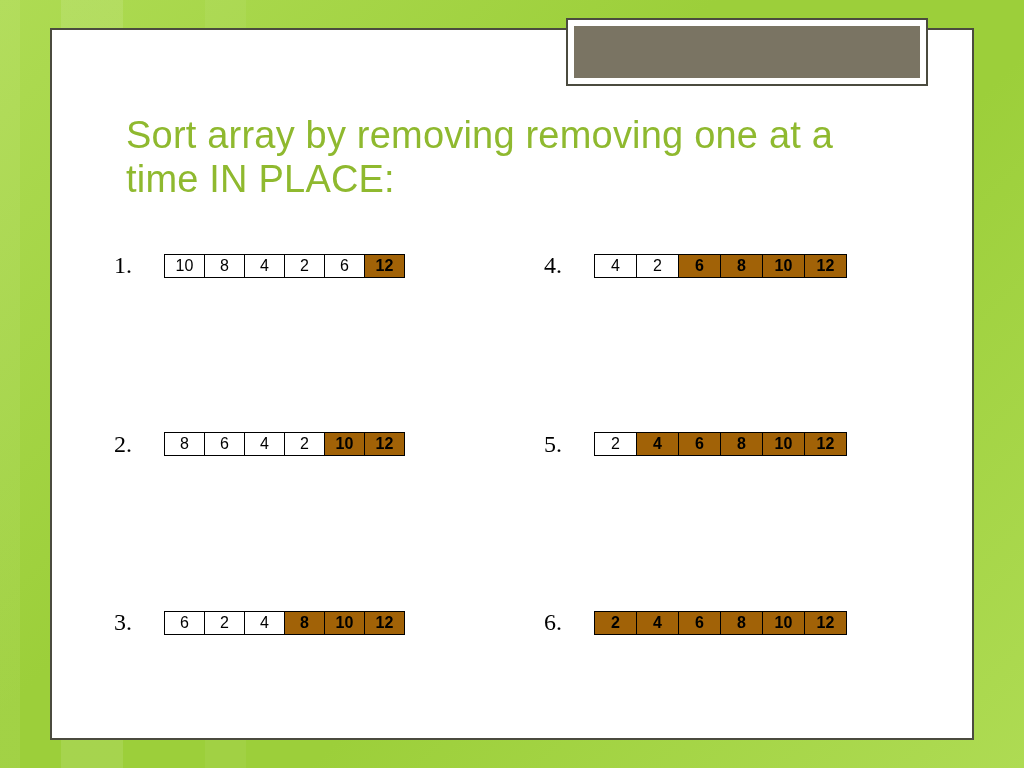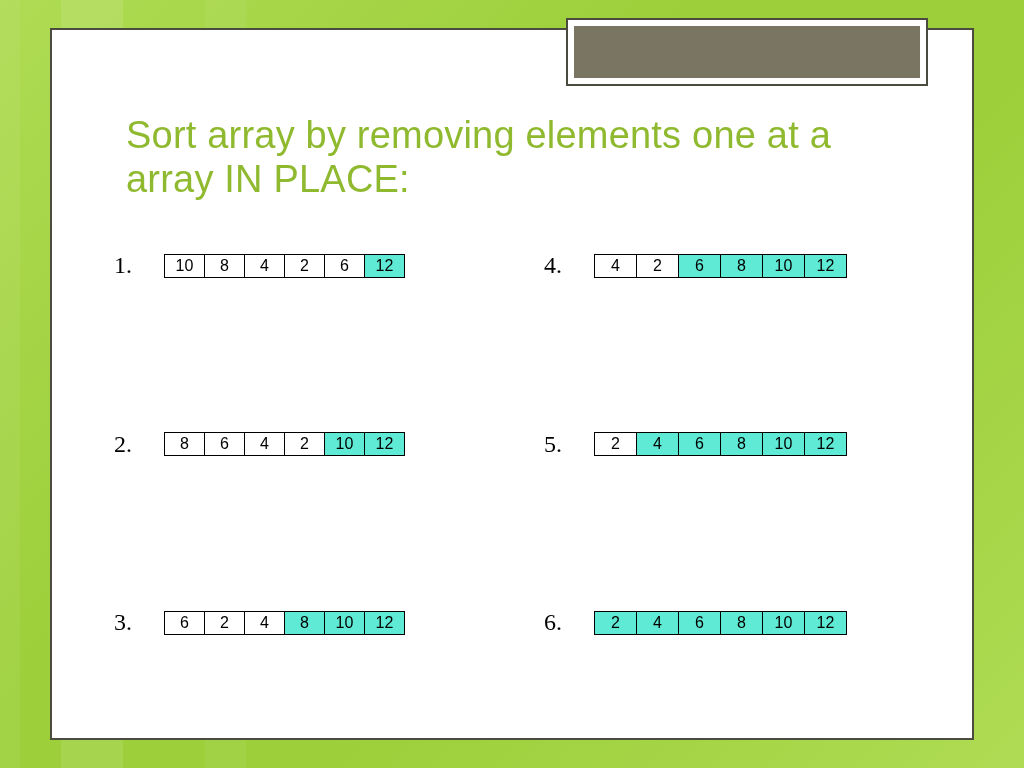--- a/index.html
+++ b/index.html
@@ -77,31 +77,31 @@
     width: 41px; height: 24px;
     border: 1px solid #000;
     margin-left: -1px;
     display: flex; align-items: center; justify-content: center;
     font-family: Arial, sans-serif;
     font-size: 16px;
     color: #000;
     background: #ffffff;
   }
   .cell:first-child { margin-left: 0; }
-  .cell.hl { background: #5eead4; }
+  .cell.hl { background: #a16207; font-weight: bold; }
   .arr.right .cell { width: 43px; }
 </style>
 </head>
 <body>
 
 <div class="stage">
   <div class="panel">
     <div class="tab"></div>
 
-    <div class="title">Sort array by removing elements one at a array IN PLACE:</div>
+    <div class="title">Sort array by removing removing one at a time IN PLACE:</div>
 
     <div class="grid">
 
       <div class="step">
         <div class="num">1.</div>
         <div class="arr">
           <div class="cell">10</div>
           <div class="cell">8</div>
           <div class="cell">4</div>
           <div class="cell">2</div>

